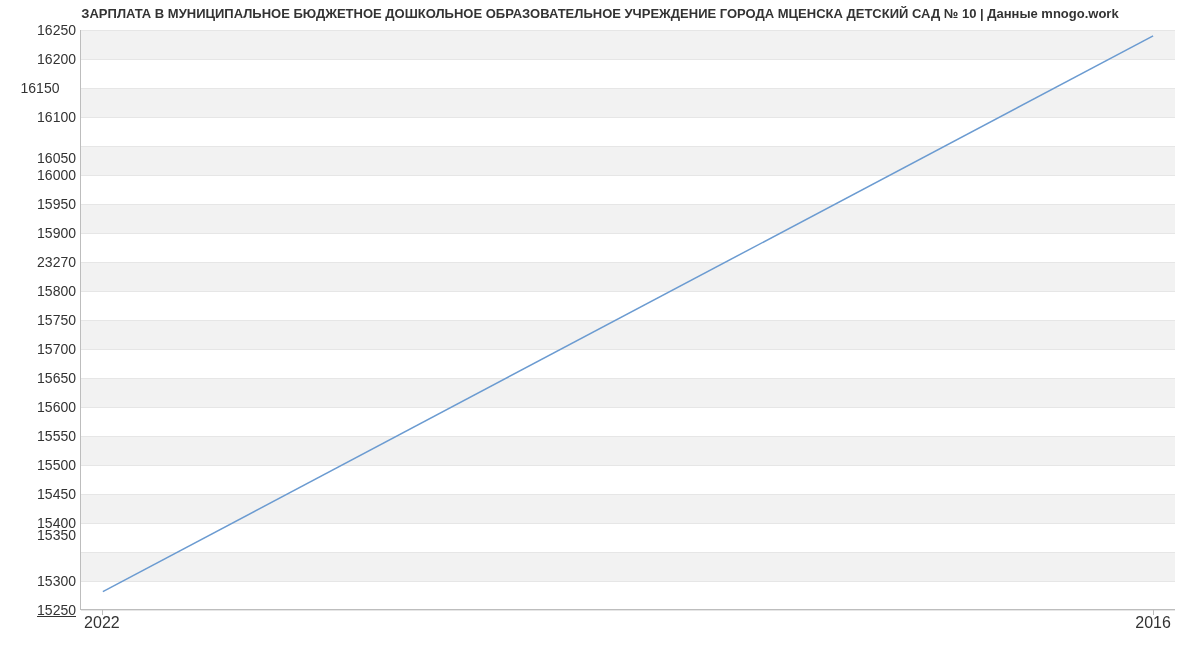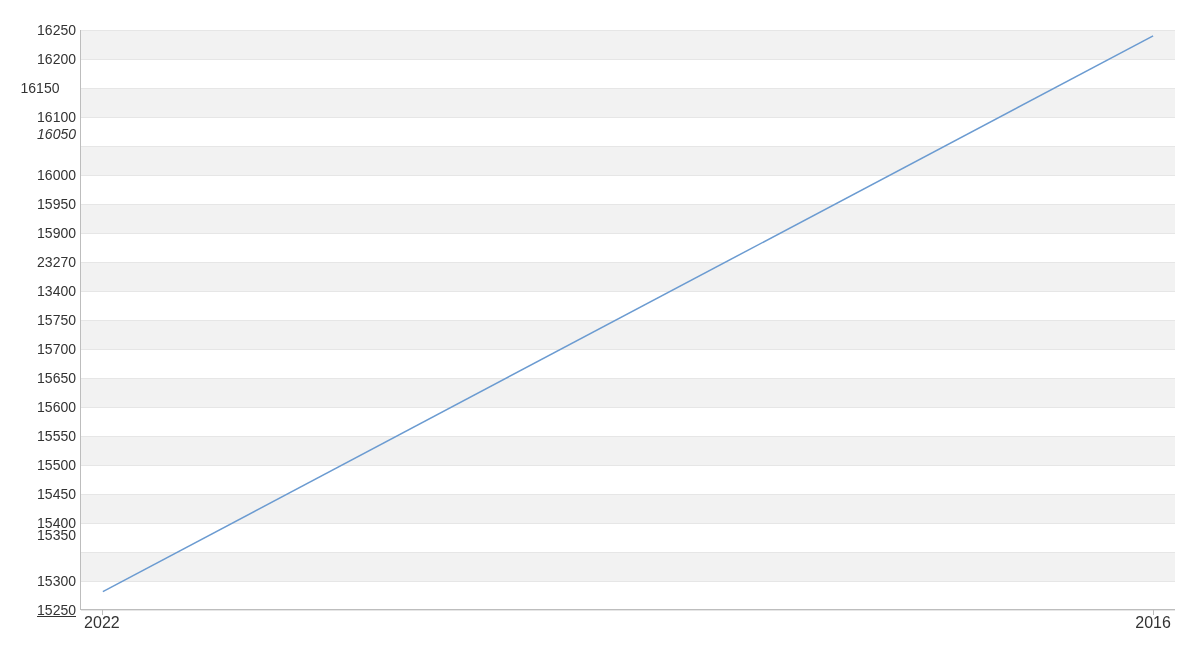--- a/index.html
+++ b/index.html
@@ -78,20 +78,21 @@
     top: 0;
     width: 100%;
     height: 100%;
     overflow: visible;
   }
 </style>
 </head>
 <body>
 
 <div class="chart-wrap">
+  <div class="title">ЗАРПЛАТА В МУНИЦИПАЛЬНОЕ БЮДЖЕТНОЕ ДОШКОЛЬНОЕ ОБРАЗОВАТЕЛЬНОЕ УЧРЕЖДЕНИЕ ГОРОДА МЦЕНСКА ДЕТСКИЙ САД № 10 | Данные mnogo.work</div>
 
   <div class="plot" id="plot">
       <div class="grid-band" style="top: 0px; height: 29px;"></div>
       <div class="grid-line" style="top: 0px;"></div>
       <div class="grid-line" style="top: 29px;"></div>
       <div class="grid-band" style="top: 58px; height: 29px;"></div>
       <div class="grid-line" style="top: 58px;"></div>
       <div class="grid-line" style="top: 87px;"></div>
       <div class="grid-band" style="top: 116px; height: 29px;"></div>
       <div class="grid-line" style="top: 116px;"></div>
@@ -126,26 +127,26 @@
     <div class="y-tick-label" style="top: 581px;">15300</div>
     <div class="y-tick-label" style="top: 535px;">15350</div>
     <div class="y-tick-label" style="top: 523px;">15400</div>
     <div class="y-tick-label" style="top: 494px;">15450</div>
     <div class="y-tick-label" style="top: 465px;">15500</div>
     <div class="y-tick-label" style="top: 436px;">15550</div>
     <div class="y-tick-label" style="top: 407px;">15600</div>
     <div class="y-tick-label" style="top: 378px;">15650</div>
     <div class="y-tick-label" style="top: 349px;">15700</div>
     <div class="y-tick-label" style="top: 320px;">15750</div>
-    <div class="y-tick-label" style="top: 291px;">13400</div>
+    <div class="y-tick-label" style="top: 291px;">15800</div>
     <div class="y-tick-label" style="top: 262px;">23270</div>
     <div class="y-tick-label" style="top: 233px;">15900</div>
     <div class="y-tick-label" style="top: 204px;">15950</div>
     <div class="y-tick-label" style="top: 175px;">16000</div>
-    <div class="y-tick-label" style="top: 134px; font-style: italic;">16050</div>
+    <div class="y-tick-label" style="top: 158px;">16050</div>
     <div class="y-tick-label" style="top: 117px;">16100</div>
     <div class="y-tick-label" style="top: 88px; text-align: center;">16150</div>
     <div class="y-tick-label" style="top: 59px;">16200</div>
     <div class="y-tick-label" style="top: 30px;">16250</div>
     <div class="x-tick" style="left: 101.9px;"></div>
     <div class="x-tick-label" style="left: 101.9px;">2022</div>
     <div class="x-tick" style="left: 1153.1px;"></div>
     <div class="x-tick-label" style="left: 1153.1px;">2016</div>
   </div>
 

